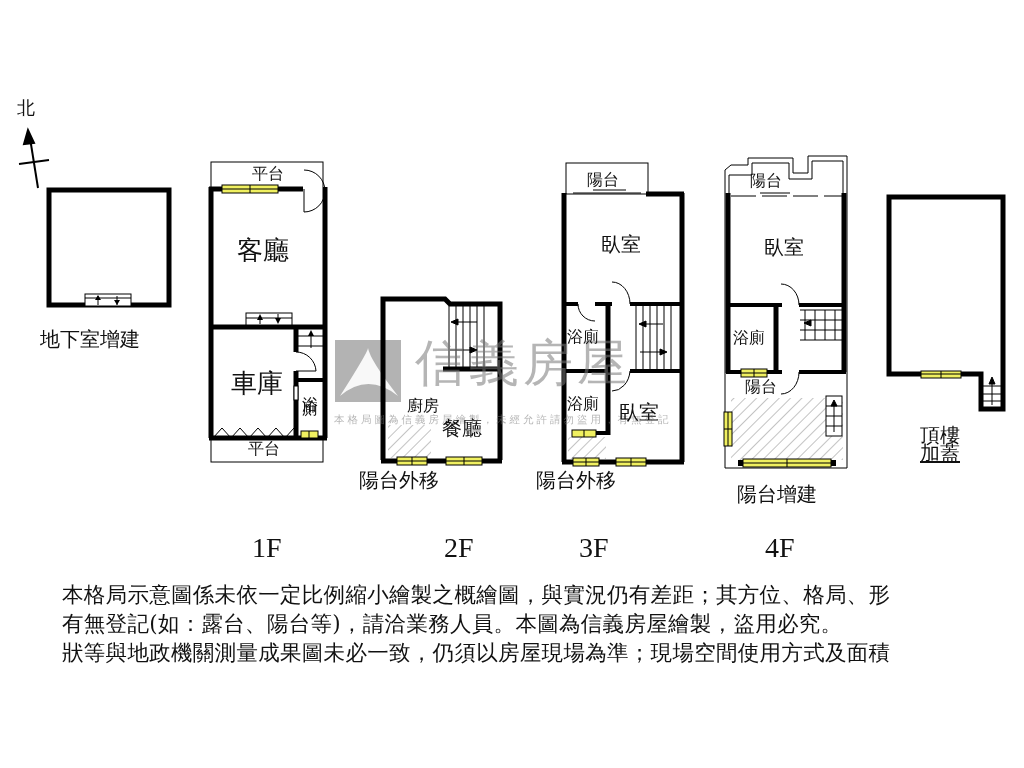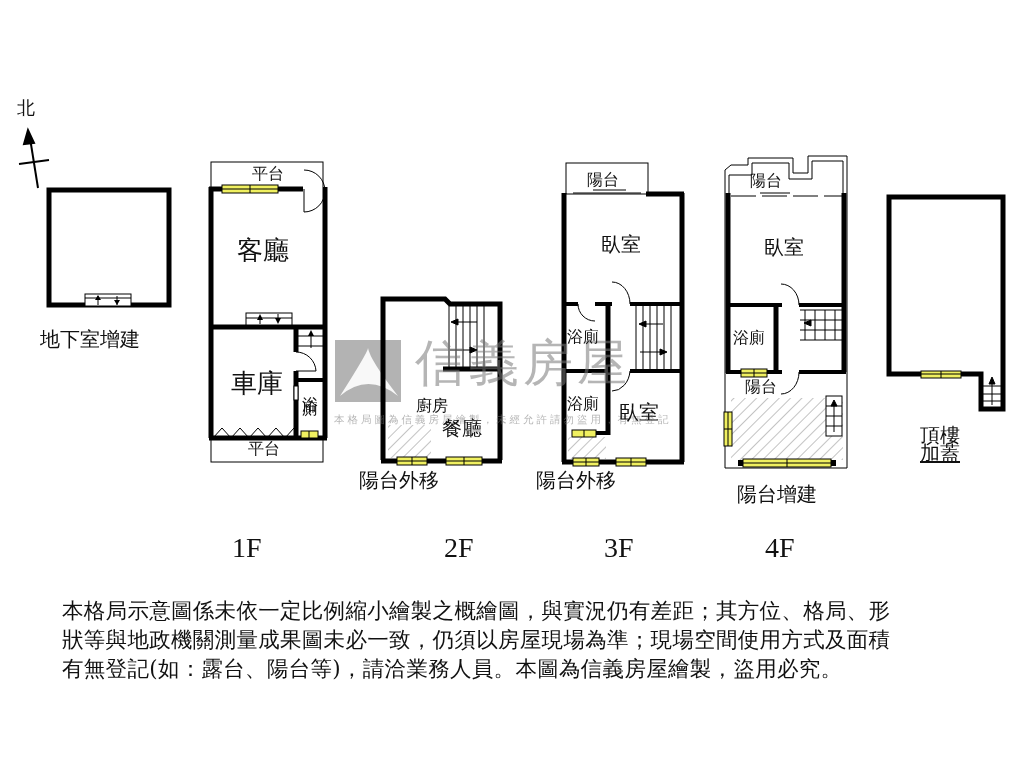--- a/index.html
+++ b/index.html
@@ -6,21 +6,21 @@
   body { width:1024px; height:768px; position:relative; overflow:hidden;
          font-family:"DejaVu Serif","Liberation Serif",serif; color:#111; }
   #plan { position:absolute; left:0; top:0; }
   .lbl { position:absolute; font-family:"DejaVu Serif","Liberation Serif",serif; color:#111; white-space:nowrap; }
   .room-big { font-size:26px; }
   .room-mid { font-size:20px; }
   .room-sm { font-size:16px; }
   .caption { font-size:20px; }
   .floor-lbl { position:absolute; font-size:28px; top:532px; font-family:"Liberation Serif","DejaVu Serif",serif; }
   .vert { writing-mode:vertical-rl; letter-spacing:2px; }
-  #disclaimer { position:absolute; left:62px; top:596px; width:960px; font-size:21.5px; line-height:29px; letter-spacing:0.3px; }
+  #disclaimer { position:absolute; left:62px; top:580px; width:960px; font-size:21.5px; line-height:29px; letter-spacing:0.3px; }
   .wm-big { position:absolute; font-family:Liberation Sans, sans-serif; color:rgba(120,120,120,0.55); font-size:50px; top:330px; left:415px; letter-spacing:4px; }
   .wm-small { position:absolute; font-family:"DejaVu Sans","Liberation Sans",sans-serif; color:rgba(120,120,120,0.55); font-size:10.5px; top:413px; left:334px; letter-spacing:3px; }
 </style>
 </head>
 <body>
 
 <svg id="plan" width="1024" height="768" viewBox="0 0 1024 768">
   <defs>
     <pattern id="hatch" patternUnits="userSpaceOnUse" width="8" height="8" patternTransform="rotate(45)">
       <line x1="0" y1="0" x2="0" y2="8" stroke="#888" stroke-width="1"></line>
@@ -245,42 +245,42 @@
 <div class="lbl" style="left:17px;top:96px;font-size:18px;">北</div>
 
 <div class="lbl caption" style="left:40px;top:326px;">地下室增建</div>
 
 <div class="lbl room-sm" style="left:252px;top:164px;">平台</div>
 <div class="lbl room-big" style="left:237px;top:233px;">客廳</div>
 <div class="lbl room-big" style="left:223px;top:366px;margin-left:8px;">車庫</div>
 <div class="lbl room-sm vert" style="left:299px;top:384px;">浴廁</div>
 <div class="lbl room-sm" style="left:248px;top:439px;">平台</div>
 
-<div class="lbl room-sm" style="left:416px;top:396px;">廚房</div>
+<div class="lbl room-sm" style="left:407px;top:396px;">廚房</div>
 <div class="lbl room-mid" style="left:442px;top:415px;">餐廳</div>
 <div class="lbl caption" style="left:359px;top:467px;">陽台外移</div>
 
 <div class="lbl room-sm" style="left:587px;top:170px;">陽台</div>
 <div class="lbl room-mid" style="left:601px;top:231px;">臥室</div>
 <div class="lbl room-sm" style="left:567px;top:327px;">浴廁</div>
 <div class="lbl room-sm" style="left:567px;top:394px;">浴廁</div>
 <div class="lbl room-mid" style="left:619px;top:399px;">臥室</div>
 <div class="lbl caption" style="left:536px;top:467px;">陽台外移</div>
 
 <div class="lbl room-sm" style="left:750px;top:171px;">陽台</div>
 <div class="lbl room-mid" style="left:764px;top:234px;">臥室</div>
 <div class="lbl room-sm" style="left:733px;top:328px;">浴廁</div>
 <div class="lbl room-sm" style="left:745px;top:377px;">陽台</div>
 <div class="lbl caption" style="left:737px;top:481px;">陽台增建</div>
 
 <div class="lbl caption" style="left:920px;top:410px;margin-top:12px;">頂樓</div>
 <div class="lbl caption" style="left:920px;top:440px;text-decoration:underline;">加蓋</div>
 
-<div class="lbl floor-lbl" style="left:232px;">1F</div>
+<div class="lbl floor-lbl" style="left:252px;">1F</div>
 <div class="lbl floor-lbl" style="left:444px;">2F</div>
-<div class="lbl floor-lbl" style="left:604px;">3F</div>
+<div class="lbl floor-lbl" style="left:579px;">3F</div>
 <div class="lbl floor-lbl" style="left:765px;">4F</div>
 
 <div id="disclaimer">
   <div>本格局示意圖係未依一定比例縮小繪製之概繪圖，與實況仍有差距；其方位、格局、形</div>
+  <div>有無登記(如：露台、陽台等)，請洽業務人員。本圖為信義房屋繪製，盜用必究。</div>
   <div>狀等與地政機關測量成果圖未必一致，仍須以房屋現場為準；現場空間使用方式及面積</div>
-  <div>有無登記(如：露台、陽台等)，請洽業務人員。本圖為信義房屋繪製，盜用必究。</div>
 </div>
 
 </body></html>

